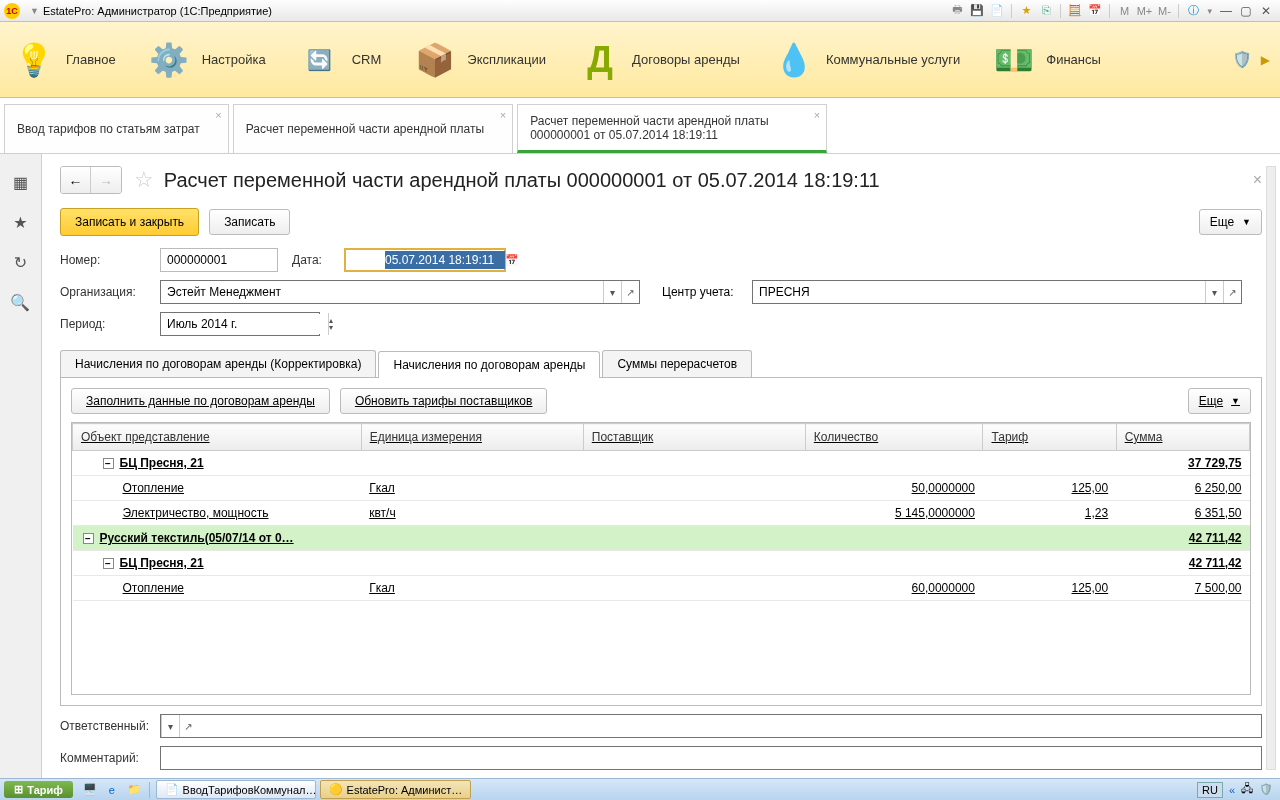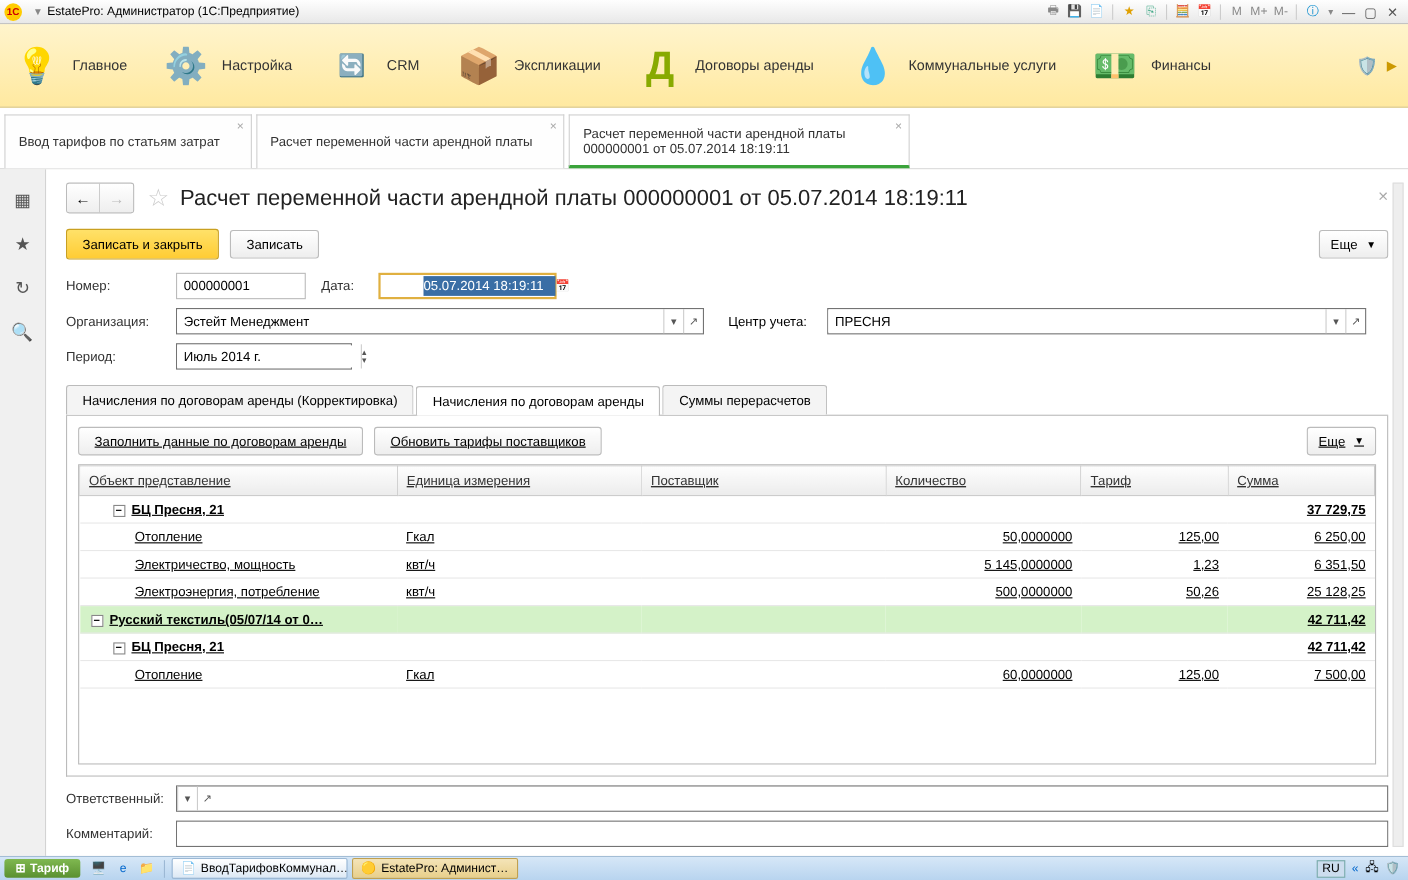--- a/index.html
+++ b/index.html
@@ -279,28 +279,20 @@
                 <td class="num">6 250,00</td>
               </tr>
               <tr>
                 <td style="padding-left:50px">Электричество, мощность</td>
                 <td>квт/ч</td>
                 <td></td>
                 <td class="num">5 145,0000000</td>
                 <td class="num">1,23</td>
                 <td class="num">6 351,50</td>
               </tr>
-              <tr>
-                <td style="padding-left:50px">Электроэнергия, потребление</td>
-                <td>квт/ч</td>
-                <td></td>
-                <td class="num">500,0000000</td>
-                <td class="num">50,26</td>
-                <td class="num">25 128,25</td>
-              </tr>
               <tr class="group2">
                 <td style="padding-left:10px"><span class="toggle">−</span>Русский текстиль(05/07/14 от 0…</td>
                 <td></td>
                 <td></td>
                 <td class="num"></td>
                 <td class="num"></td>
                 <td class="num">42 711,42</td>
               </tr>
               <tr class="sub">
                 <td style="padding-left:30px"><span class="toggle">−</span>БЦ Пресня, 21</td>

